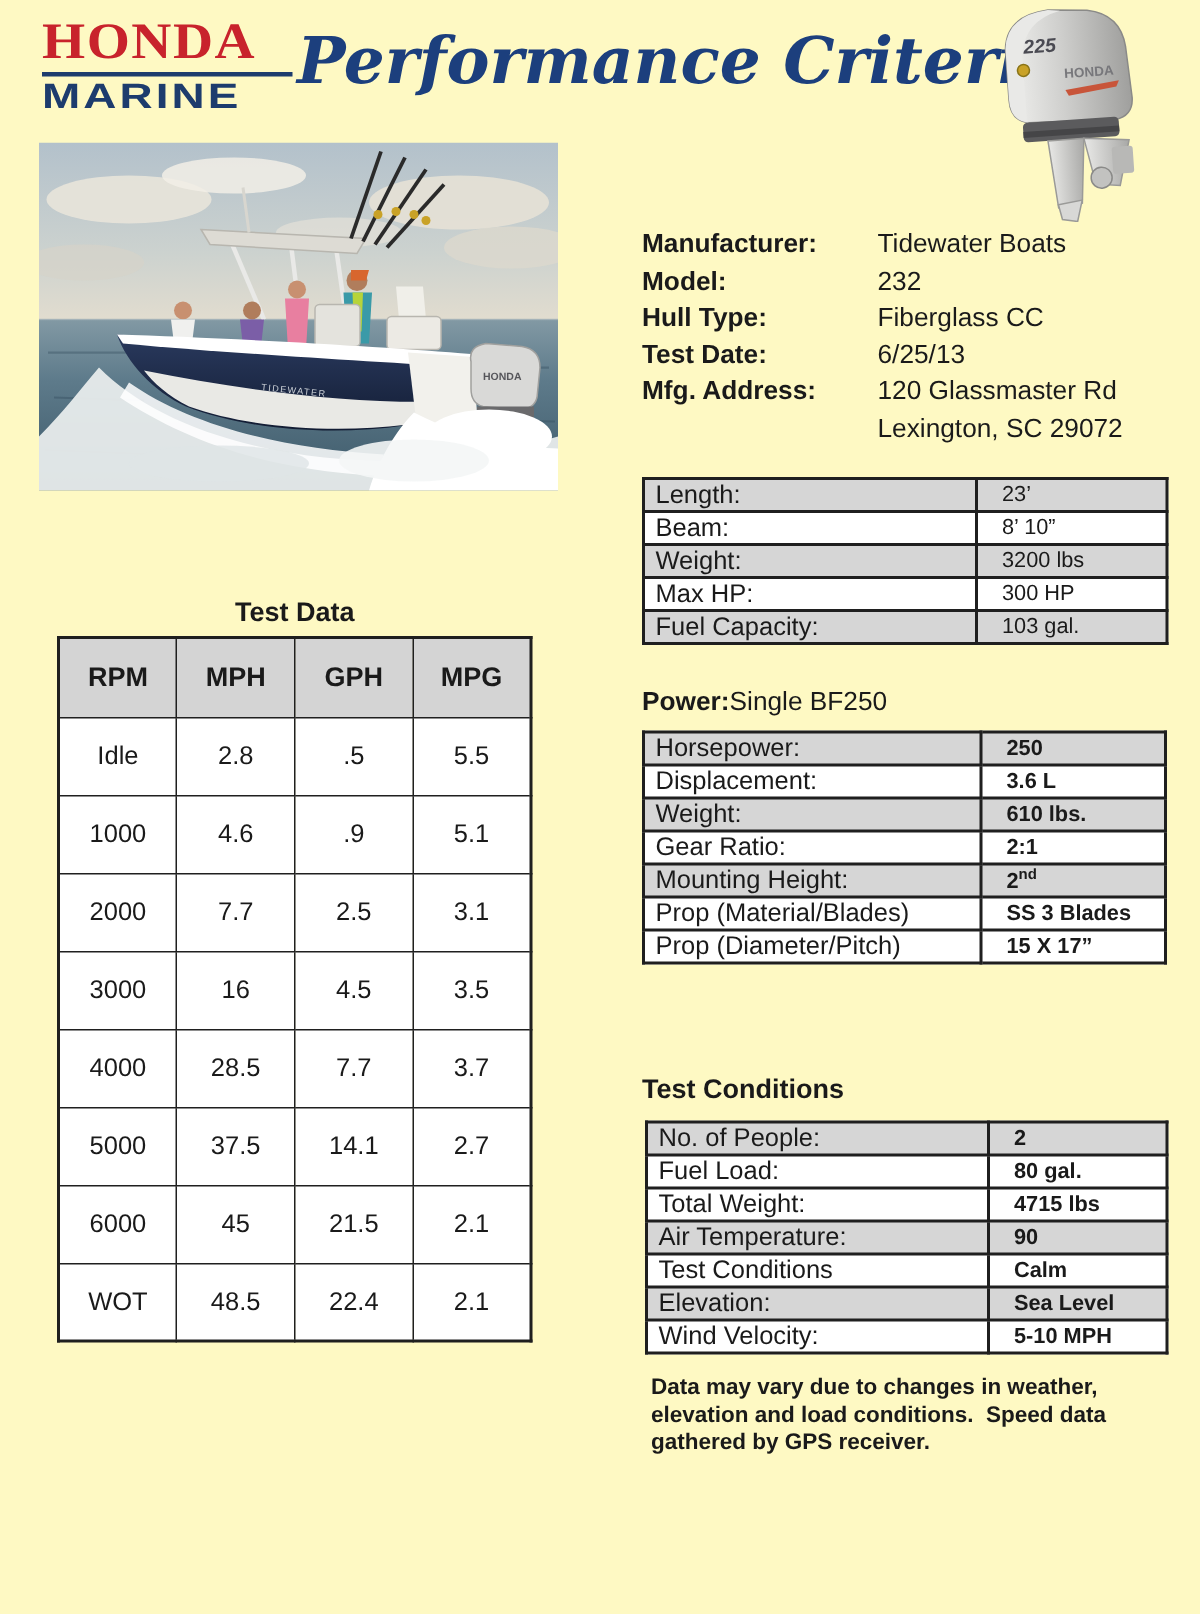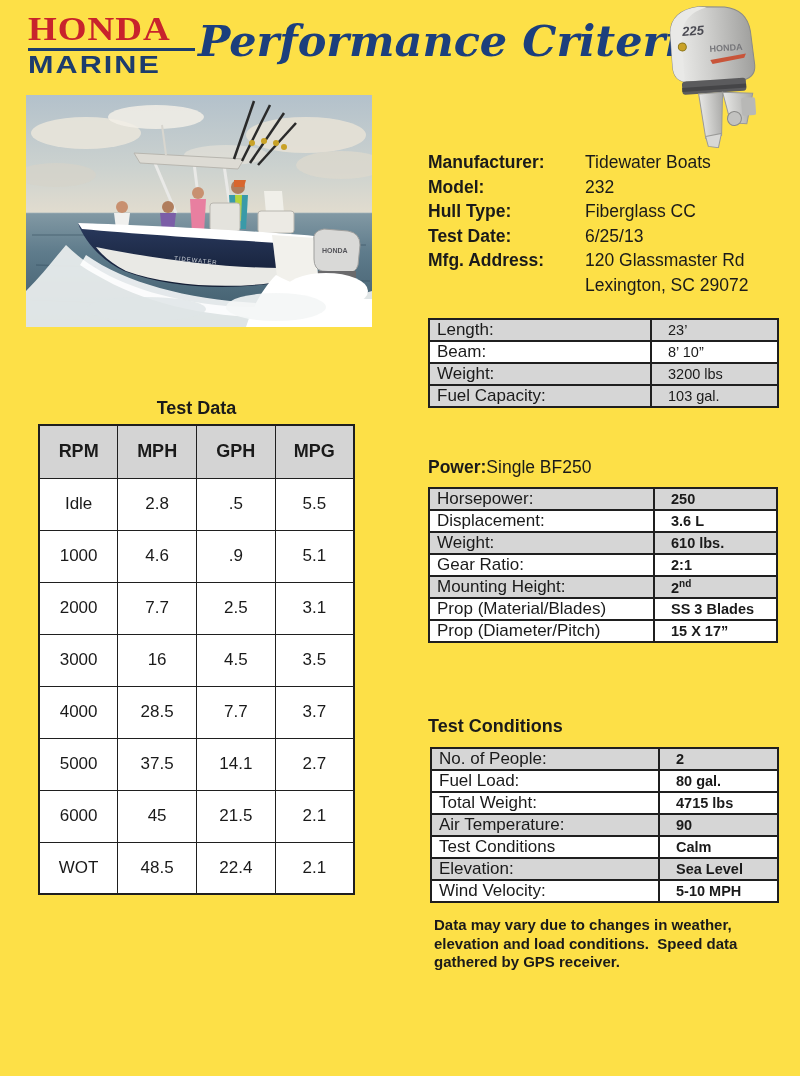--- a/index.html
+++ b/index.html
@@ -1,20 +1,20 @@
 <!DOCTYPE html>
 <html><head>
 <meta charset="utf-8">
 <style>
   * { margin: 0; padding: 0; box-sizing: border-box; }
   html, body { background: #ffffff; }
   .page {
     position: relative;
     width: 800px; height: 1076px;
-    background: #fde047;
+    background: #fef9c3;
     font-family: "Liberation Sans", sans-serif;
     color: #1a1a1a;
     overflow: hidden;
     text-decoration: underline;
   }
 
   
   .logo-block { position: absolute; left: 28px; top: 13px; width: 170px; }
   .logo-honda {
     font-family: "Liberation Serif", serif;
@@ -274,20 +274,24 @@
       <td class="val">23’</td>
         </tr>
     <tr>
       <td class="lbl">Beam:</td>
       <td class="val">8’ 10”</td>
         </tr>
     <tr class="shaded">
       <td class="lbl">Weight:</td>
       <td class="val">3200 lbs</td>
         </tr>
+    <tr>
+      <td class="lbl">Max HP:</td>
+      <td class="val">300 HP</td>
+        </tr>
     <tr class="shaded">
       <td class="lbl">Fuel Capacity:</td>
       <td class="val">103 gal.</td>
         </tr>
   </tbody>
     </table>
 
   <div class="power-line">
     <span class="pl-label">Power:</span><span class="pl-value">Single BF250</span>
   </div>

